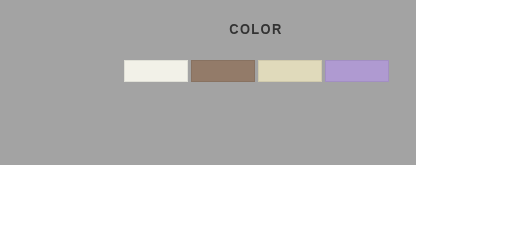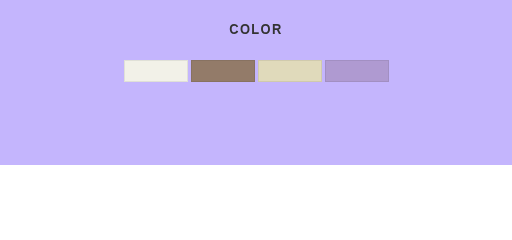--- a/index.html
+++ b/index.html
@@ -8,23 +8,23 @@
     padding: 0;
   }
   body {
     width: 512px;
     height: 165px;
     background: #ffffff;
     font-family: "Liberation Sans", sans-serif;
     overflow: hidden;
   }
   .panel {
-    width: 512px;
+    width: 416px;
     height: 165px;
-    background: #c4b5fd;
+    background: #a3a3a3;
     position: relative;
     box-sizing: border-box;
   }
   .section-title {
     position: absolute;
     top: 20px;
     left: 0;
     width: 512px;
     text-align: center;
     font-family: "Liberation Sans", sans-serif;

